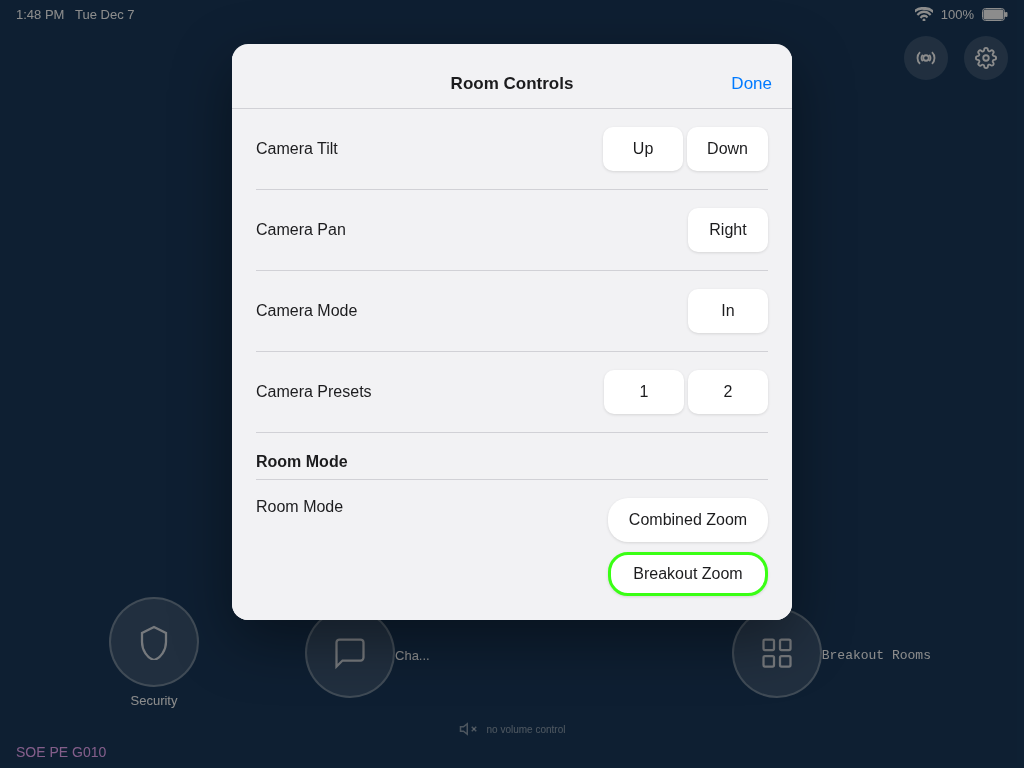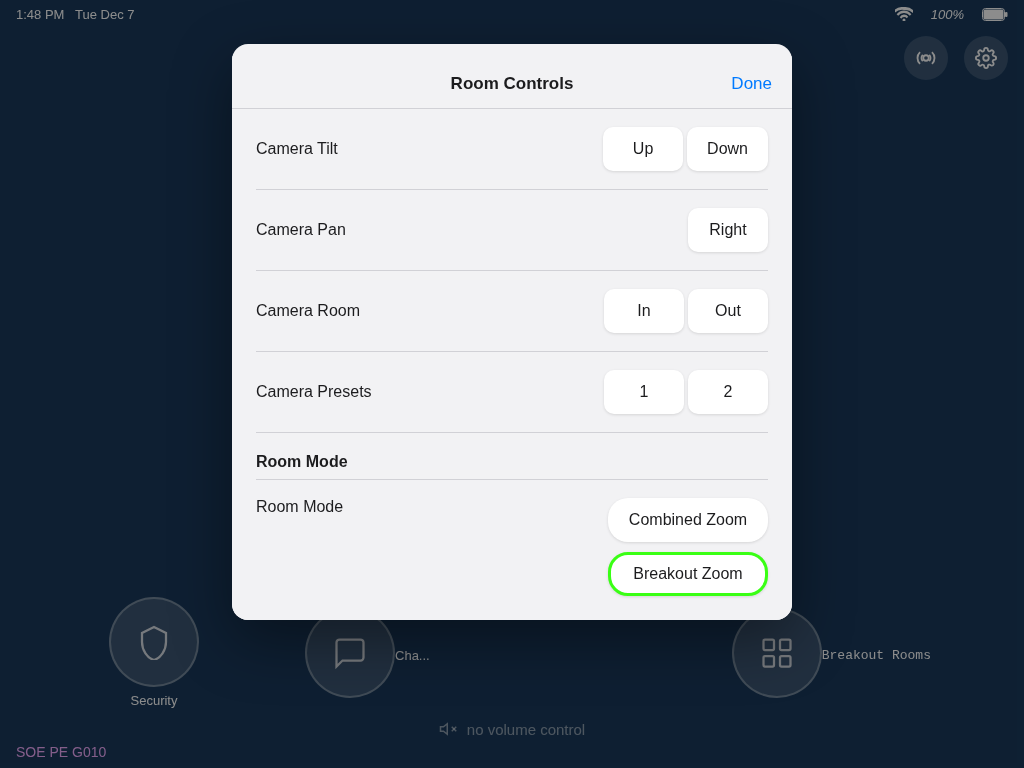--- a/index.html
+++ b/index.html
@@ -24,22 +24,21 @@
       padding: 0 16px;
       color: white;
       font-size: 13px;
       font-weight: 500;
       z-index: 10;
     }
 
     .status-bar-right {
       display: flex;
       align-items: center;
-      gap: 18px;
-      font-style: italic;
+      gap: 8px;
     }
 
     
     .bg-content {
       position: absolute;
       top: 0; left: 0; right: 0; bottom: 0;
       display: flex;
       flex-direction: column;
       align-items: center;
       justify-content: center;
@@ -330,21 +329,21 @@
     <span class="icon-label">Breakout Rooms</span>
   </div>
 </div>
 
 <div style="position:absolute;bottom:30px;left:0;right:0;display:flex;align-items:center;justify-content:center;gap:10px;">
   <svg width="18" height="18" viewBox="0 0 24 24" fill="none" stroke="rgba(255,255,255,0.5)" stroke-width="2">
     <polygon points="11 5 6 9 2 9 2 15 6 15 11 19 11 5"></polygon>
     <line x1="23" y1="9" x2="17" y2="15"></line>
     <line x1="17" y1="9" x2="23" y2="15"></line>
   </svg>
-  <span style="color:rgba(255,255,255,0.5);font-size:15px;">no volume control</span>
+  <span style="color:rgba(255,255,255,0.5);font-size:10px;">no volume control</span>
 </div>
 
 <div class="device-label">SOE PE G010</div>
 
 <div class="overlay"></div>
 
 <div class="modal">
   <div class="modal-header">
     <span class="modal-title">Room Controls</span>
     <span class="modal-done">Done</span>
@@ -361,24 +360,23 @@
     </div>
 
     <div class="control-row">
       <span class="control-label">Camera Pan</span>
       <div class="control-buttons">
         <button class="ctrl-btn">Right</button>
       </div>
     </div>
 
     <div class="control-row">
-      <span class="control-label">Camera Room</span>
+      <span class="control-label">Camera Mode</span>
       <div class="control-buttons">
         <button class="ctrl-btn">In</button>
-        <button class="ctrl-btn">Out</button>
       </div>
     </div>
 
     <div class="control-row">
       <span class="control-label">Camera Presets</span>
       <div class="control-buttons">
         <button class="ctrl-btn">1</button>
         <button class="ctrl-btn">2</button>
       </div>
     </div>

